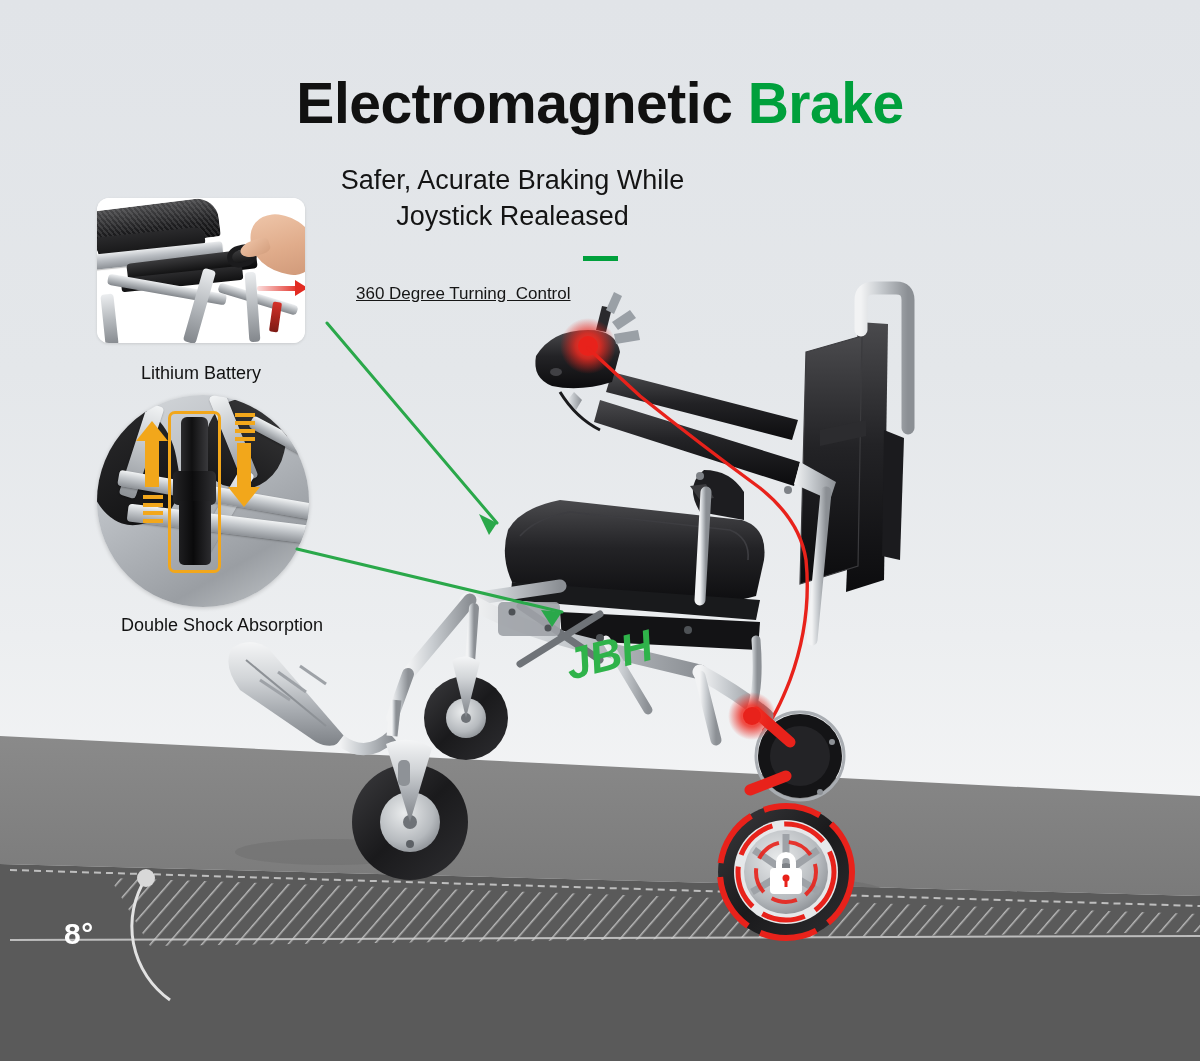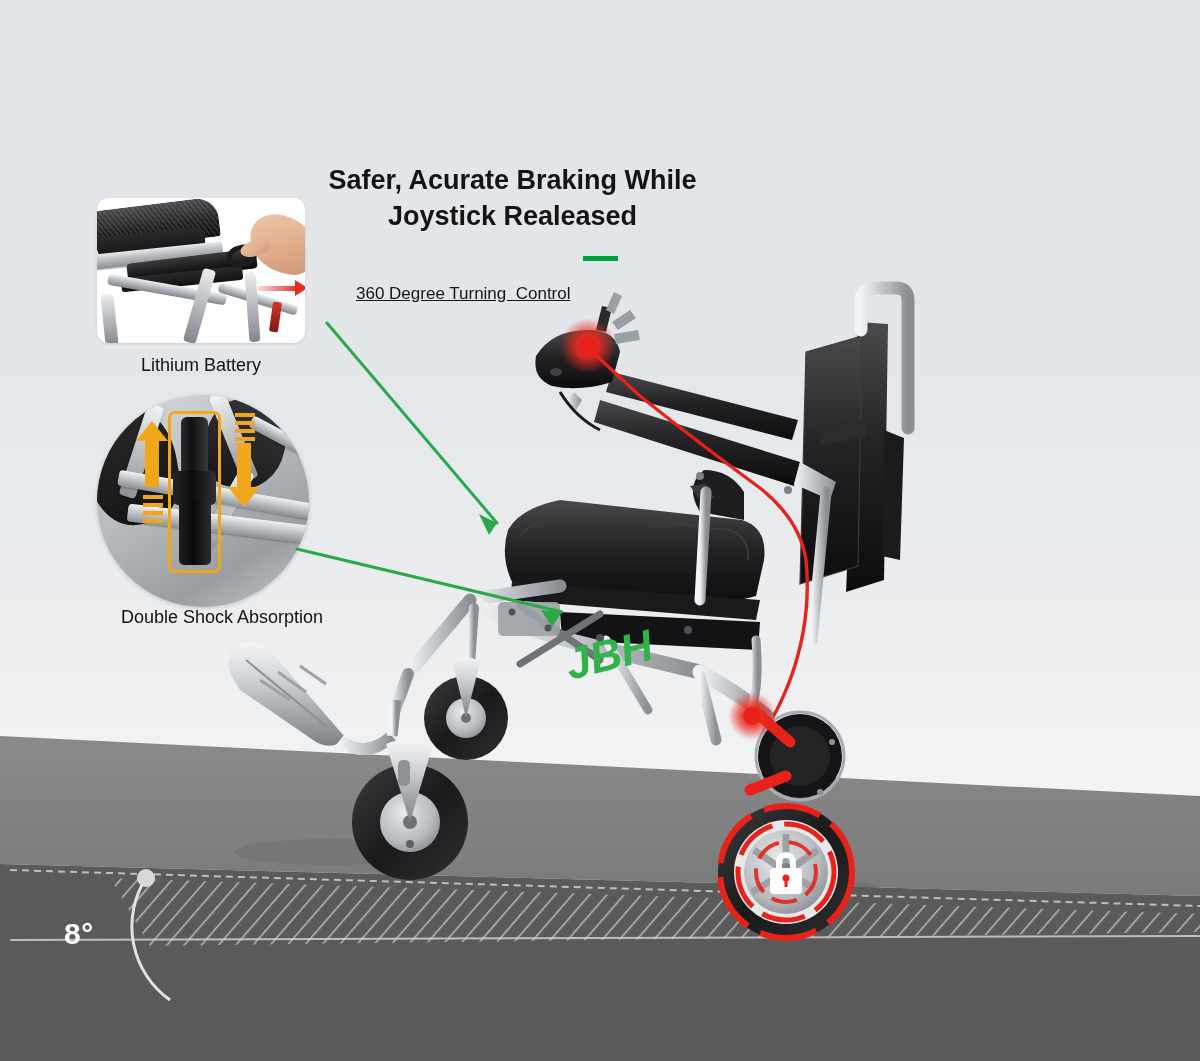--- a/index.html
+++ b/index.html
@@ -25,21 +25,21 @@
     text-align:center;
     font-size:57px; font-weight:bold; letter-spacing:-0.5px;
     color:#111; line-height:1.05;
     white-space:nowrap;
   }
   .headline .accent { color:#00a03c; }
 
   .subhead {
     position:absolute; top:163px; left:0; width:1025px;
     text-align:center;
-    font-size:27px; font-weight:bold; color:#141414;
+    font-size:27px; font-weight:normal; color:#141414;
     line-height:1.32;
   }
   .subhead span { display:block; }
 
   .divider {
     position:absolute; top:256px; left:583px;
     width:35px; height:5px; background:#00a03c;
   }
 
   
@@ -123,21 +123,21 @@
   .bc-t4{ left:120px;top:96px; width:82px; height:10px; transform:rotate(17deg); }
   .bc-t5{ left:150px;top:74px; width:11px; height:70px; transform:rotate(-4deg); }
   .bc-red{
     position:absolute; left:174px; top:104px; width:9px; height:30px;
     background:linear-gradient(180deg,#d53128,#7d1a14); border-radius:2px;
     transform:rotate(8deg);
   }
 
   .cap {
     position:absolute; text-align:center;
-    font-size:18px; color:#121212; font-weight:500;
+    font-size:18px; color:#121212; font-weight:500;margin-top:8px;
   }
   .cap-batt { left:60px; top:355px; width:282px; }
   .cap-shock{ left:62px; top:607px; width:320px; }
 
   
   .shock-circle{
     position:absolute; left:97px; top:395px;
     width:212px; height:212px; border-radius:50%;
     overflow:hidden;
     background:linear-gradient(150deg,#d9dcdf 0%,#b9bdc2 40%,#9a9ea3 75%,#c6cacd 100%);
@@ -220,20 +220,24 @@
     position:absolute; left:64px; top:917px;
     font-size:30px; font-weight:bold; color:#fff;
     letter-spacing:.5px;
   }
 </style>
 </head>
 <body>
 
 <div id="stage">
 
+  <div class="headline">
+    <span>Electromagnetic</span>
+    <span class="accent">Brake</span>
+  </div>
 
   <div class="subhead">
     <span>Safer, Acurate Braking While</span>
     <span>Joystick Realeased</span>
   </div>
 
   <div class="divider"></div>
 
   <div class="batt-card">
     <div class="photo">

